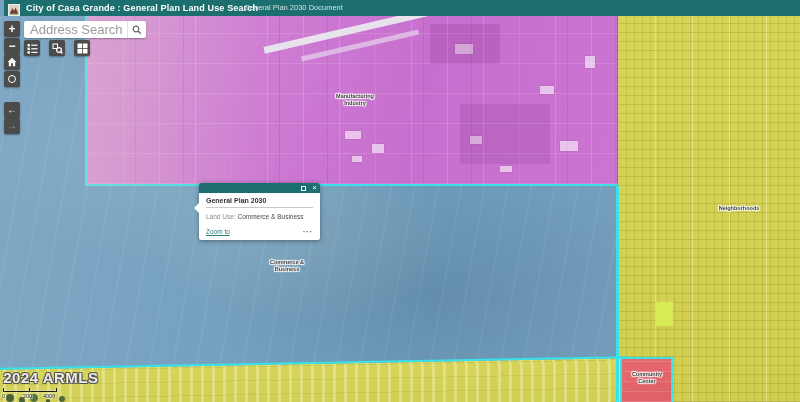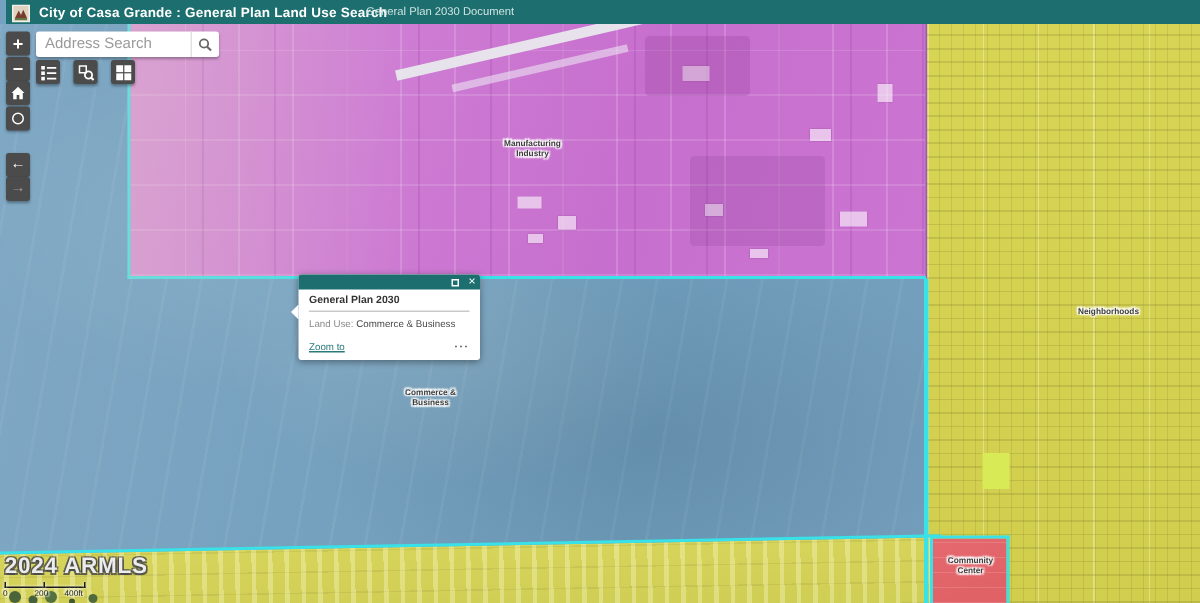--- a/index.html
+++ b/index.html
@@ -77,21 +77,21 @@
   
   .ctrl { position:absolute; left:4px; width:16px; height:16px; background:#4b4b4b; color:#fff;
     display:flex; align-items:center; justify-content:center; border-radius:2px; z-index:20;
     box-shadow:0 1px 2px rgba(0,0,0,.35); cursor:pointer; font-size:12px; font-weight:bold; line-height:1; }
   .ctrl.dim { color:#9a9a9a; }
   .ring { width:8px; height:8px; border:1.5px solid #fff; border-radius:50%; }
 
   
   .search { position:absolute; left:24px; top:5px; width:122px; height:17px; background:#fff; border-radius:2px;
     display:flex; z-index:20; box-shadow:0 1px 2px rgba(0,0,0,.3); }
-  .search input { flex:1; border:none; outline:none; font-size:10px; padding-left:6px; color:#333;
+  .search input { flex:1; border:none; outline:none; font-size:13px; padding-left:6px; color:#333;
     font-family:"Liberation Sans", sans-serif; background:transparent; min-width:0; }
   .search input::placeholder { color:#9a9a9a; }
   .search .magbtn { width:19px; border-left:1px solid #e2e2e2; display:flex; align-items:center; justify-content:center; cursor:pointer; }
 
   
   .tbtn { position:absolute; top:24px; width:16px; height:16px; background:#4b4b4b; border-radius:2px; z-index:20;
     display:flex; align-items:center; justify-content:center; box-shadow:0 1px 2px rgba(0,0,0,.35); cursor:pointer; }
 
   
   .popup { position:absolute; left:199px; top:167px; width:121px; background:#fff; z-index:30;

